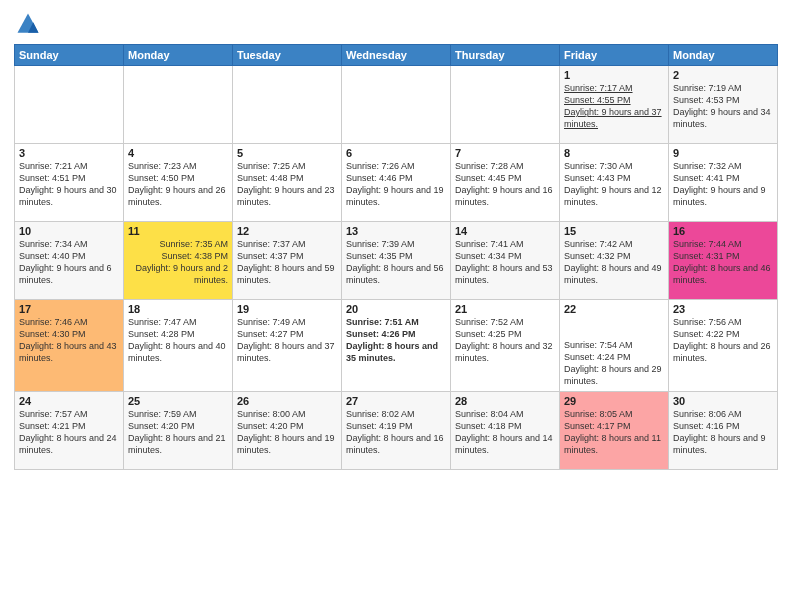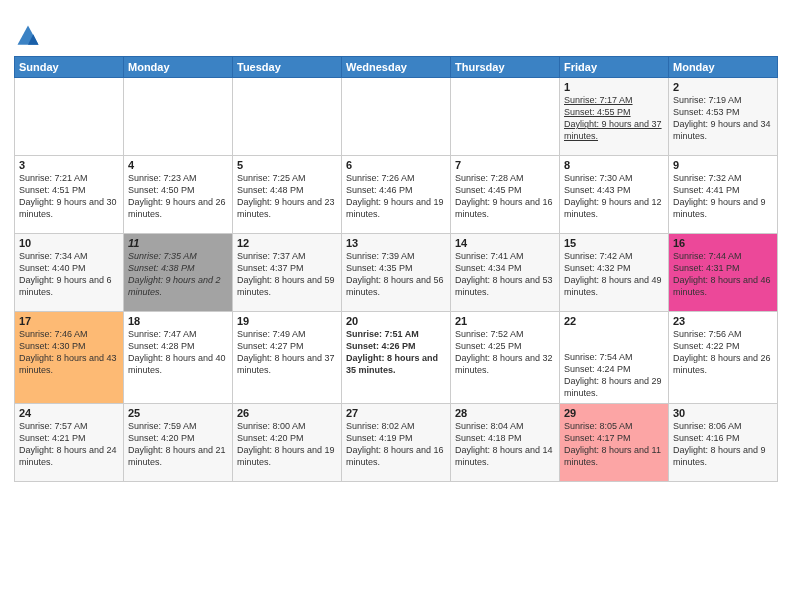--- a/index.html
+++ b/index.html
@@ -6,21 +6,21 @@
     body {
       width: 792px;
       height: 612px;
       font-family: Arial, sans-serif;
       background: #fff;
       overflow: hidden;
     }
     .page {
       width: 792px;
       height: 448px;
-      padding: 22px 14px;
+      padding: 10px 14px;
     }
     .header {
       display: flex;
       justify-content: space-between;
       align-items: flex-start;
       margin-bottom: 6px;
     }
     .logo {
       display: flex;
       align-items: center;
@@ -200,23 +200,23 @@
 Daylight: 9 hours and 9 minutes.</div>
           </td>
         </tr>
         <tr>
           <td style="background: rgb(247, 247, 247);">
             <span class="day-number">10</span>
             <div class="day-info" style="white-space: pre-line;">Sunrise: 7:34 AM
 Sunset: 4:40 PM
 Daylight: 9 hours and 6 minutes.</div>
           </td>
-          <td style="background: #a3a3a3; font-style: italic;">
+          <td style="background: #fde047;">
             <span class="day-number">11</span>
-            <div class="day-info" style="white-space: pre-line;">Sunrise: 7:35 AM
+            <div class="day-info" style="white-space: pre-line; text-align: right;">Sunrise: 7:35 AM
 Sunset: 4:38 PM
 Daylight: 9 hours and 2 minutes.</div>
           </td>
           <td style="background: rgb(247, 247, 247);">
             <span class="day-number">12</span>
             <div class="day-info" style="white-space: pre-line;">Sunrise: 7:37 AM
 Sunset: 4:37 PM
 Daylight: 8 hours and 59 minutes.</div>
           </td>
           <td style="background: rgb(247, 247, 247);">

